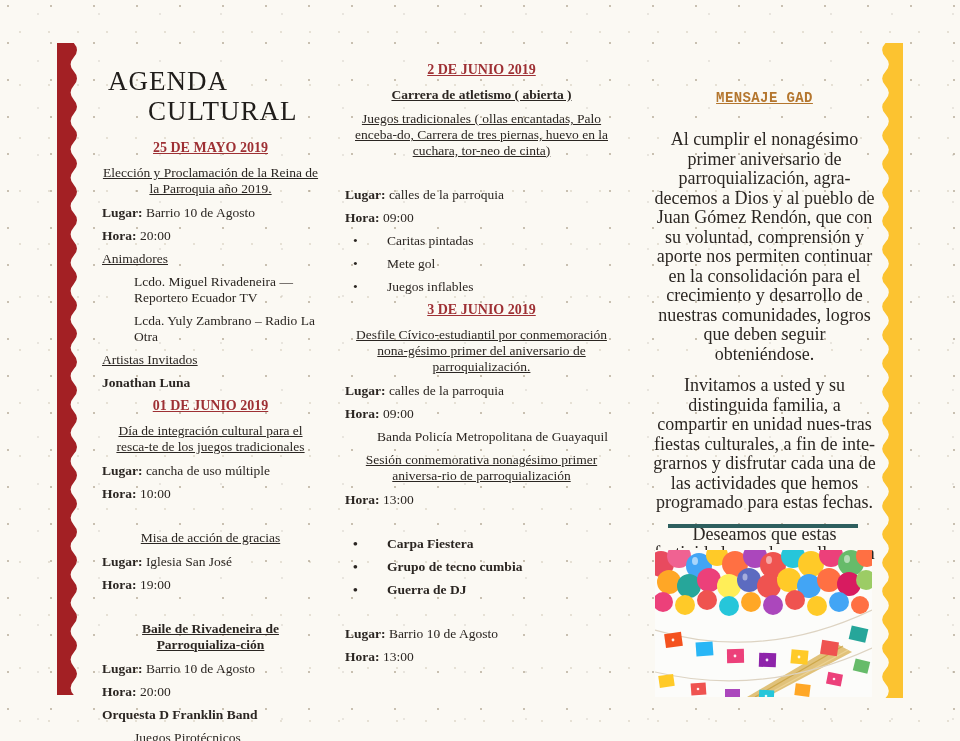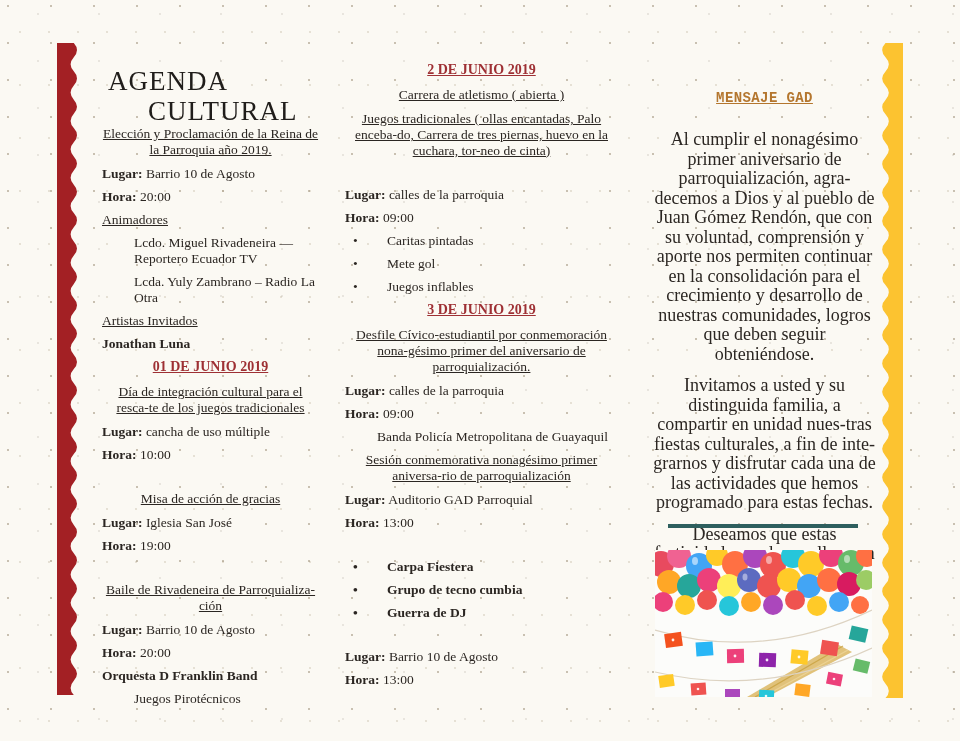--- a/index.html
+++ b/index.html
@@ -34,21 +34,21 @@
   p, h3, h4 { font-size:13.5px; line-height:16px; margin:0 0 6px; }
 
   .date {
     text-align:center; font-weight:bold; font-size:14px; color:#9e3034;
     text-decoration:underline; margin:14px 0 9px;
   }
   .col-middle .date { margin-top:0;font-family:Liberation Serif, serif; }
   .date.mt { margin-top:5px; }
 
   .ev-title { text-align:center; text-decoration:underline; margin-bottom:8px; }
-  .ev-title.bold { font-weight:normal; }
+  .ev-title.bold { font-weight:bold; }
 
   .kv .b { font-weight:bold; }
   .kv { margin-bottom:7px; }
 
   .sub-head { font-weight:normal; text-decoration:underline; margin-bottom:7px; }
   .plain { margin-bottom:7px;margin-left:32px; }
   .bold-line { font-weight:bold; margin-bottom:7px; }
 
   .gap-lg { margin-top:28px; }
 
@@ -80,20 +80,21 @@
   <svg class="bar bar-yellow" viewBox="0 0 30 644" preserveAspectRatio="none">
     <path id="yellowbar-path" fill="#fcc330" d="M30,0 L9,0 q-8,7 0,14 q8,7 0,14 q-8,7 0,14 q8,7 0,14 q-8,7 0,14 q8,7 0,14 q-8,7 0,14 q8,7 0,14 q-8,7 0,14 q8,7 0,14 q-8,7 0,14 q8,7 0,14 q-8,7 0,14 q8,7 0,14 q-8,7 0,14 q8,7 0,14 q-8,7 0,14 q8,7 0,14 q-8,7 0,14 q8,7 0,14 q-8,7 0,14 q8,7 0,14 q-8,7 0,14 q8,7 0,14 q-8,7 0,14 q8,7 0,14 q-8,7 0,14 q8,7 0,14 q-8,7 0,14 q8,7 0,14 q-8,7 0,14 q8,7 0,14 q-8,7 0,14 q8,7 0,14 q-8,7 0,14 q8,7 0,14 q-8,7 0,14 q8,7 0,14 q-8,7 0,14 q8,7 0,14 q-8,7 0,14 q8,7 0,14 q-8,7 0,14 q8,7 0,14 q-8,7 0,14 q8,7 0,14 L30,644 Z"></path>
   </svg>
 
   <div class="col col-left">
     <h1 class="main-title">
       <span class="t1">AGENDA</span>
       <span class="t2">CULTURAL</span>
     </h1>
 
+    <h3 class="date">25 DE MAYO 2019</h3>
     <p class="ev-title">Elección y Proclamación de la Reina de la Parroquia año 2019.</p>
     <p class="kv"><span class="b">Lugar:</span> <span>Barrio 10 de Agosto</span></p>
     <p class="kv"><span class="b">Hora:</span> <span>20:00</span></p>
     <h4 class="sub-head">Animadores</h4>
     <p class="plain">Lcdo. Miguel Rivadeneira — Reportero Ecuador TV</p>
     <p class="plain">Lcda. Yuly Zambrano – Radio La Otra</p>
     <h4 class="sub-head">Artistas Invitados</h4>
     <p class="bold-line">Jonathan Luna</p>
 
     <h3 class="date mt">01 DE JUNIO 2019</h3>
@@ -124,21 +125,20 @@
     <p class="bullet-line"><span class="bullet">•</span><span>Mete gol</span></p>
     <p class="bullet-line"><span class="bullet">•</span><span>Juegos inflables</span></p>
 
     <h3 class="date mt">3 DE JUNIO 2019</h3>
     <p class="ev-title">Desfile Cívico-estudiantil por conmemoración nona-gésimo primer del aniversario de parroquialización.</p>
     <p class="kv"><span class="b">Lugar:</span> <span>calles de la parroquia</span></p>
     <p class="kv"><span class="b">Hora:</span> <span>09:00</span></p>
     <p class="plain">Banda Policía Metropolitana de Guayaquil</p>
 
     <p class="ev-title">Sesión conmemorativa nonagésimo primer aniversa-rio de parroquialización</p>
-    <p class="kv"><span class="b">Lugar:</span> <span>Auditorio GAD Parroquial</span></p>
     <p class="kv"><span class="b">Hora:</span> <span>13:00</span></p>
 
     <p class="bullet-line bold gap-lg"><span class="bullet">•</span><span>Carpa Fiestera</span></p>
     <p class="bullet-line bold"><span class="bullet">•</span><span>Grupo de tecno cumbia</span></p>
     <p class="bullet-line bold"><span class="bullet">•</span><span>Guerra de DJ</span></p>
 
     <p class="kv gap-lg"><span class="b">Lugar:</span> <span>Barrio 10 de Agosto</span></p>
     <p class="kv"><span class="b">Hora:</span> <span>13:00</span></p>
   </div>
 

